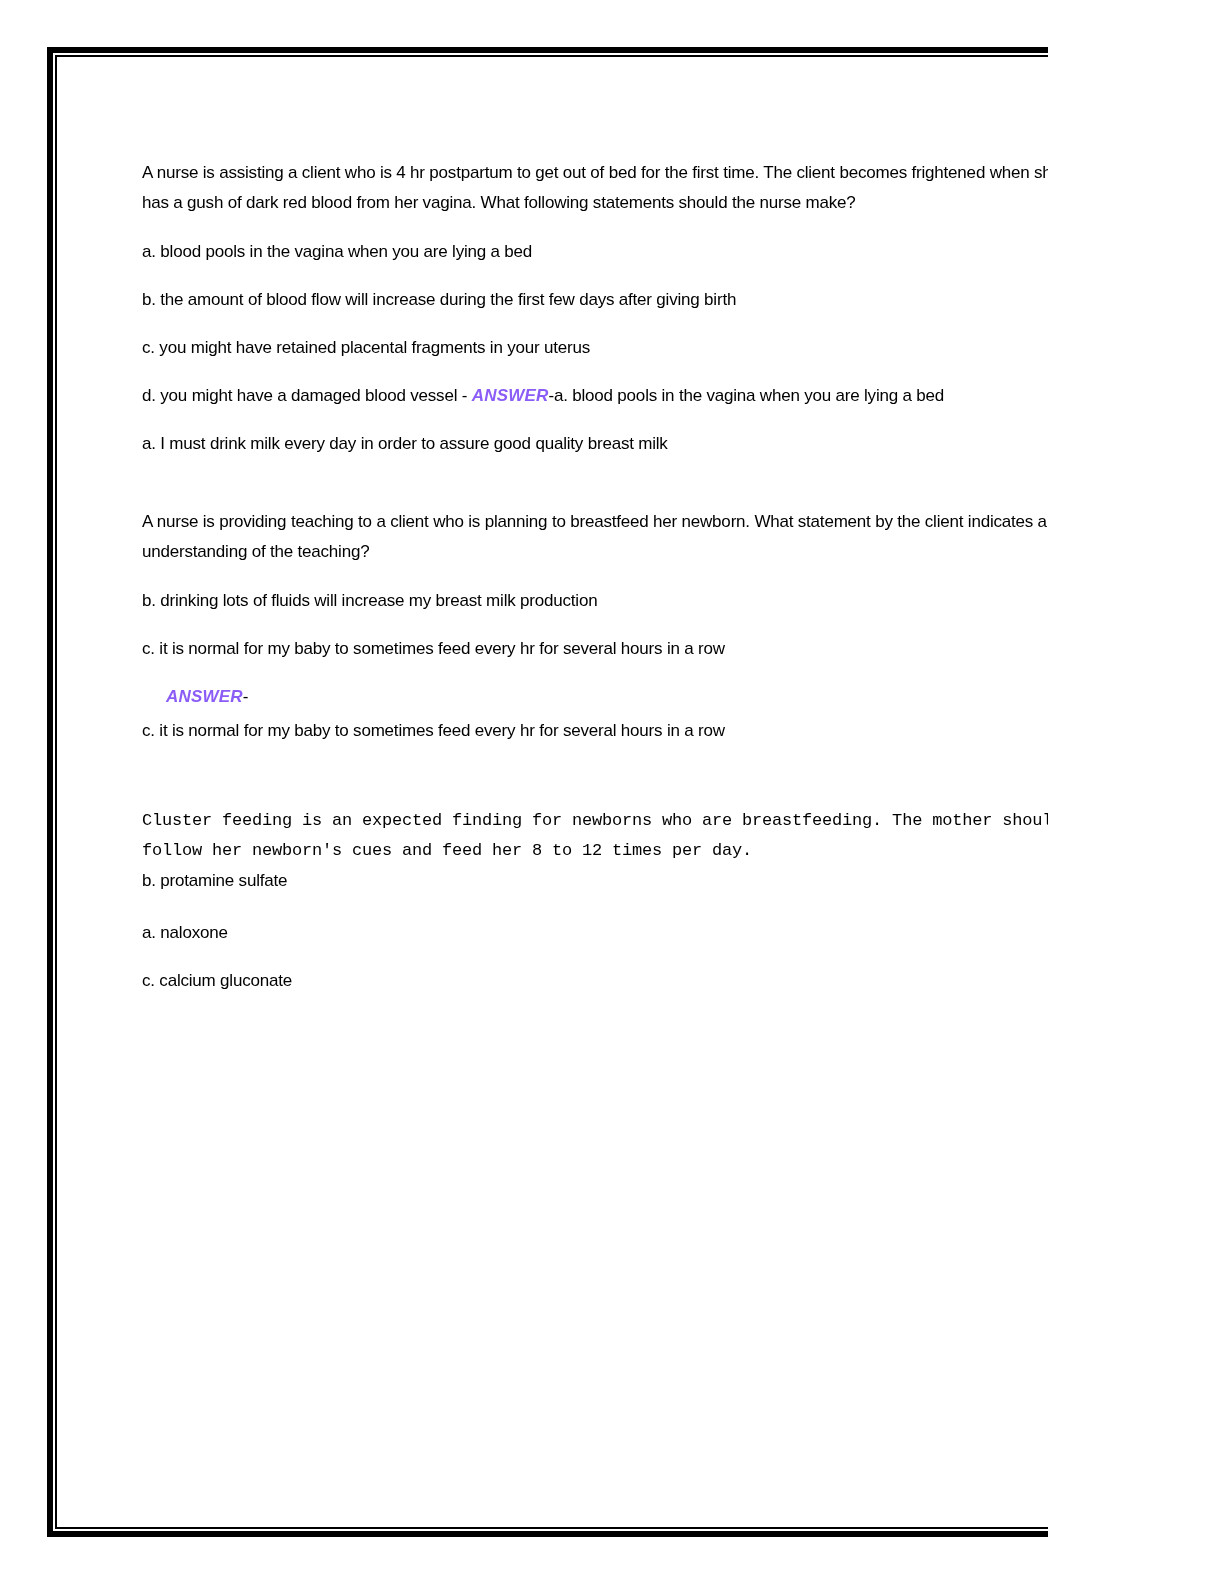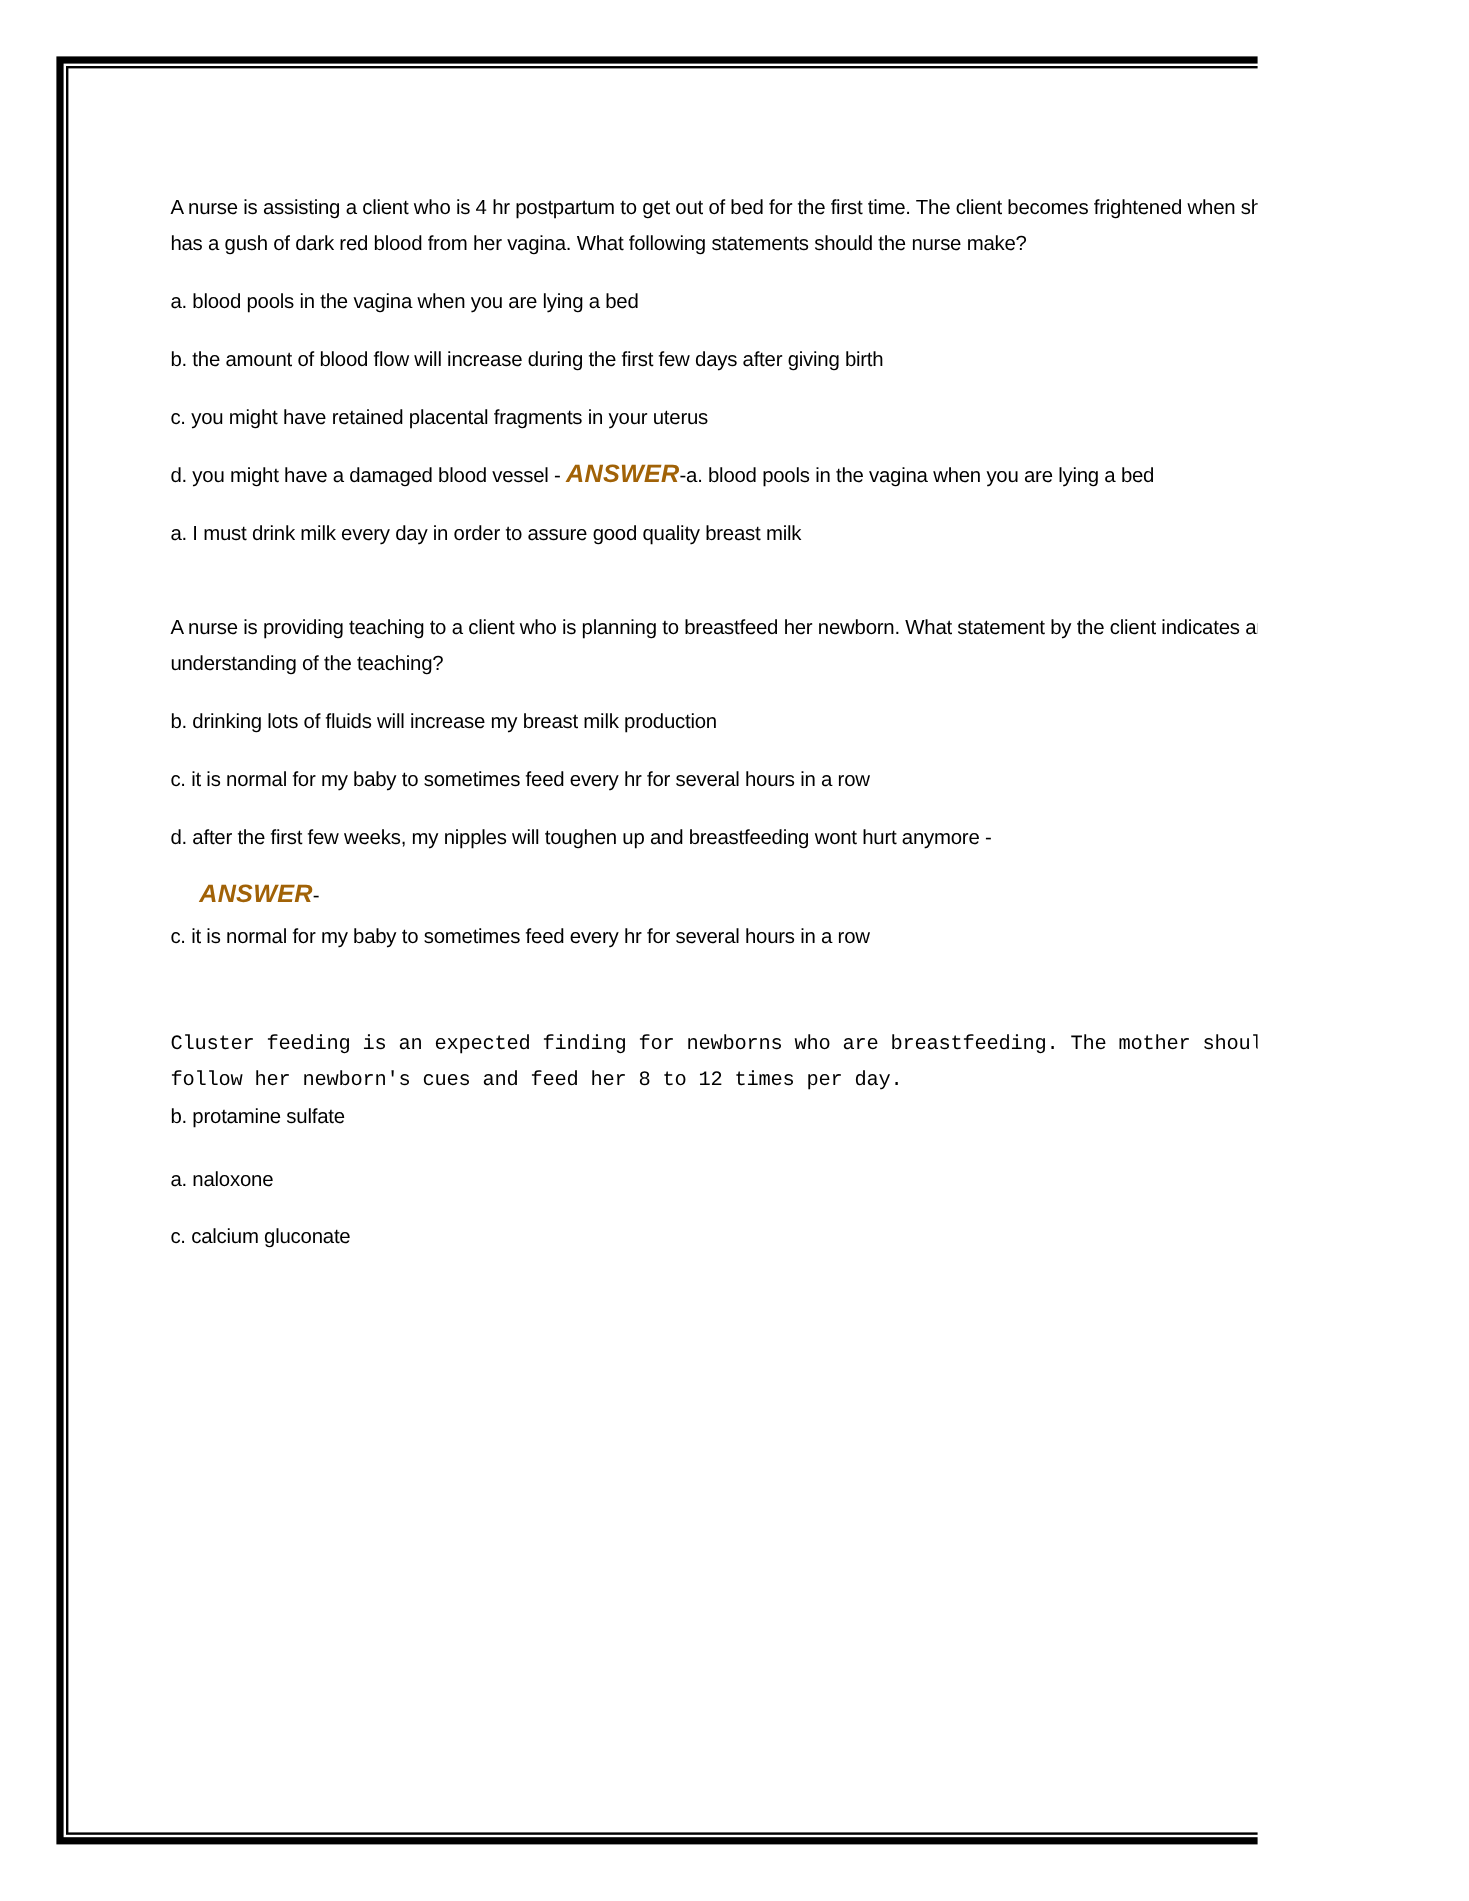--- a/index.html
+++ b/index.html
@@ -46,24 +46,24 @@
     letter-spacing: -0.2px;
     color: #000000;
   }
   .stem { margin-bottom: 19px; }
   .option {
     margin-bottom: 18px;
     padding-left: 24px;
     text-indent: -24px;
   }
   .answer-marker {
-    color: #a16207;
+    color: #8b5cf6;
     font-weight: 700;
     font-style: italic;
-    font-size: 21px;
+    font-size: 17px;
     letter-spacing: 0.2px;
   }
   .answer-line {
     padding-left: 24px;
     margin-bottom: 4px;
   }
   .mt4  { margin-top: 4px; }
   .mt22 { margin-top: 22px; }
   .mt48 { margin-top: 48px; }
   .mt58 { margin-top: 58px; }
@@ -84,21 +84,20 @@
     <p class="par stem">A nurse is assisting a client who is 4 hr postpartum to get out of bed for the first time. The client becomes frightened when she has a gush of dark red blood from her vagina. What following statements should the nurse make?</p>
     <p class="par option">a. blood pools in the vagina when you are lying a bed</p>
     <p class="par option">b. the amount of blood flow will increase during the first few days after giving birth</p>
     <p class="par option">c. you might have retained placental fragments in your uterus</p>
     <p class="par option mt4"><span>d. you might have a damaged blood vessel - </span><span class="answer-marker">ANSWER</span><span>-a. blood pools in the vagina when you are lying a bed</span></p>
 
     <p class="par option">a. I must drink milk every day in order to assure good quality breast milk</p>
     <p class="par stem mt48">A nurse is providing teaching to a client who is planning to breastfeed her newborn. What statement by the client indicates an understanding of the teaching?</p>
     <p class="par option">b. drinking lots of fluids will increase my breast milk production</p>
     <p class="par option">c. it is normal for my baby to sometimes feed every hr for several hours in a row</p>
-    <p class="par option">d. after the first few weeks, my nipples will toughen up and breastfeeding wont hurt anymore -</p>
     <p class="par answer-line"><span class="answer-marker">ANSWER</span><span>-</span></p>
     <p class="par">c. it is normal for my baby to sometimes feed every hr for several hours in a row</p>
     <p class="par mt60">Cluster feeding is an expected finding for newborns who are breastfeeding. The mother should follow her newborn's cues and feed her 8 to 12 times per day.</p>
 
     <p class="par option">b. protamine sulfate</p>
     <p class="par option mt22">a. naloxone</p>
     <p class="par option">c. calcium gluconate</p>
 
   </div>
 </div>

